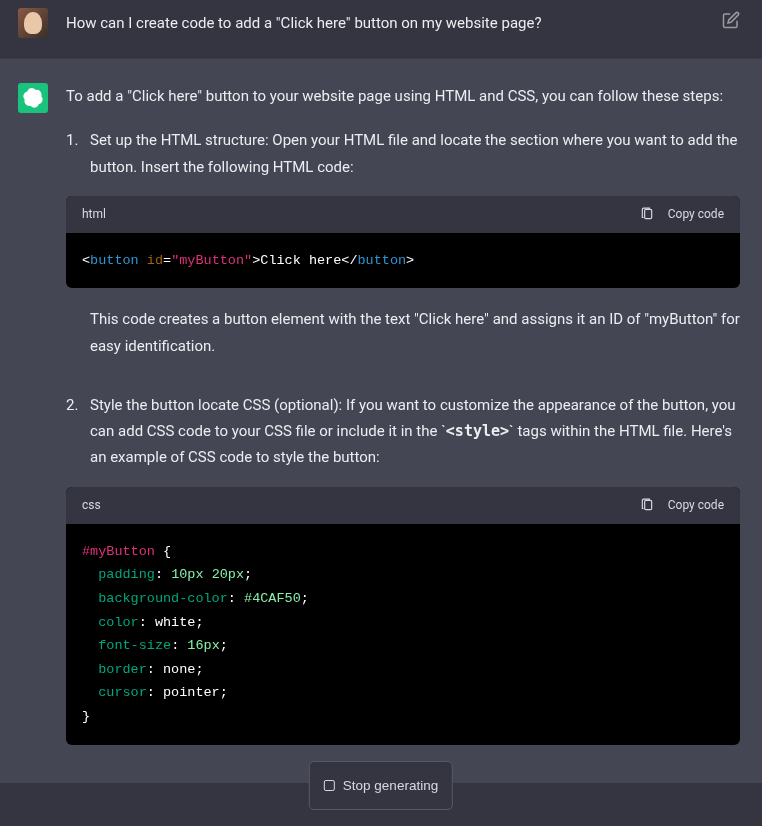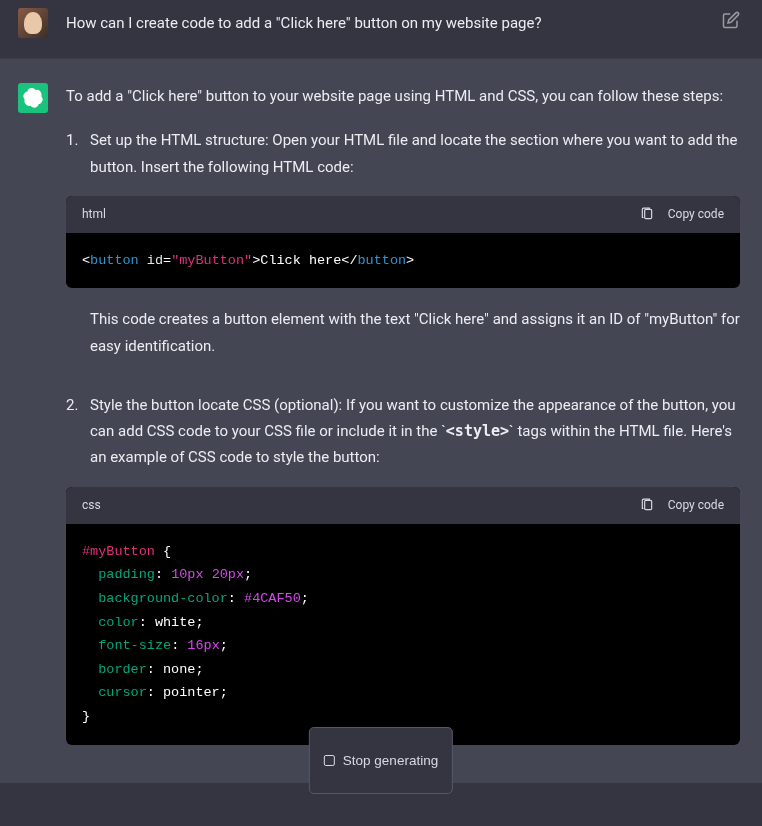--- a/index.html
+++ b/index.html
@@ -114,41 +114,41 @@
     }
     .code-body {
       padding: 16px;
       font-family: "SFMono-Regular", Consolas, "Liberation Mono", Menlo, monospace;
       font-size: 13.5px;
       line-height: 1.75;
       white-space: pre;
       color: #fff;
     }
     .t-tag { color: #2e95d3; }
-    .t-attr { color: #e5e5e5; }
+    .t-attr { color: #a16207; }
     .t-str { color: #df3079; }
     .t-sel { color: #df3079; }
     .t-prop { color: #00a67d; }
-    .t-num { color: #d946ef; }
+    .t-num { color: #86efac; }
     .t-punc { color: #fff; }
     .t-txt { color: #fff; }
     .inline-code {
       font-family: "SFMono-Regular", Consolas, monospace;
       font-weight: 600;
     }
     .para { margin-bottom: 33px; }
     .stop-btn {
       position: absolute;
       left: 50%;
       transform: translateX(-50%);
-      bottom: 32px;
+      bottom: 16px;
       background: #343541;
       border: 1px solid #565869;
       color: #d9d9e3;
-      padding: 25px 14px;
+      padding: 16px 14px;
       border-radius: 5px;
       font-size: 13.5px;
       display: flex;
       align-items: center;
       gap: 8px;
       cursor: pointer;
     }
     .stop-icon {
       width: 11px; height: 11px;
       border: 1.5px solid #d9d9e3;

